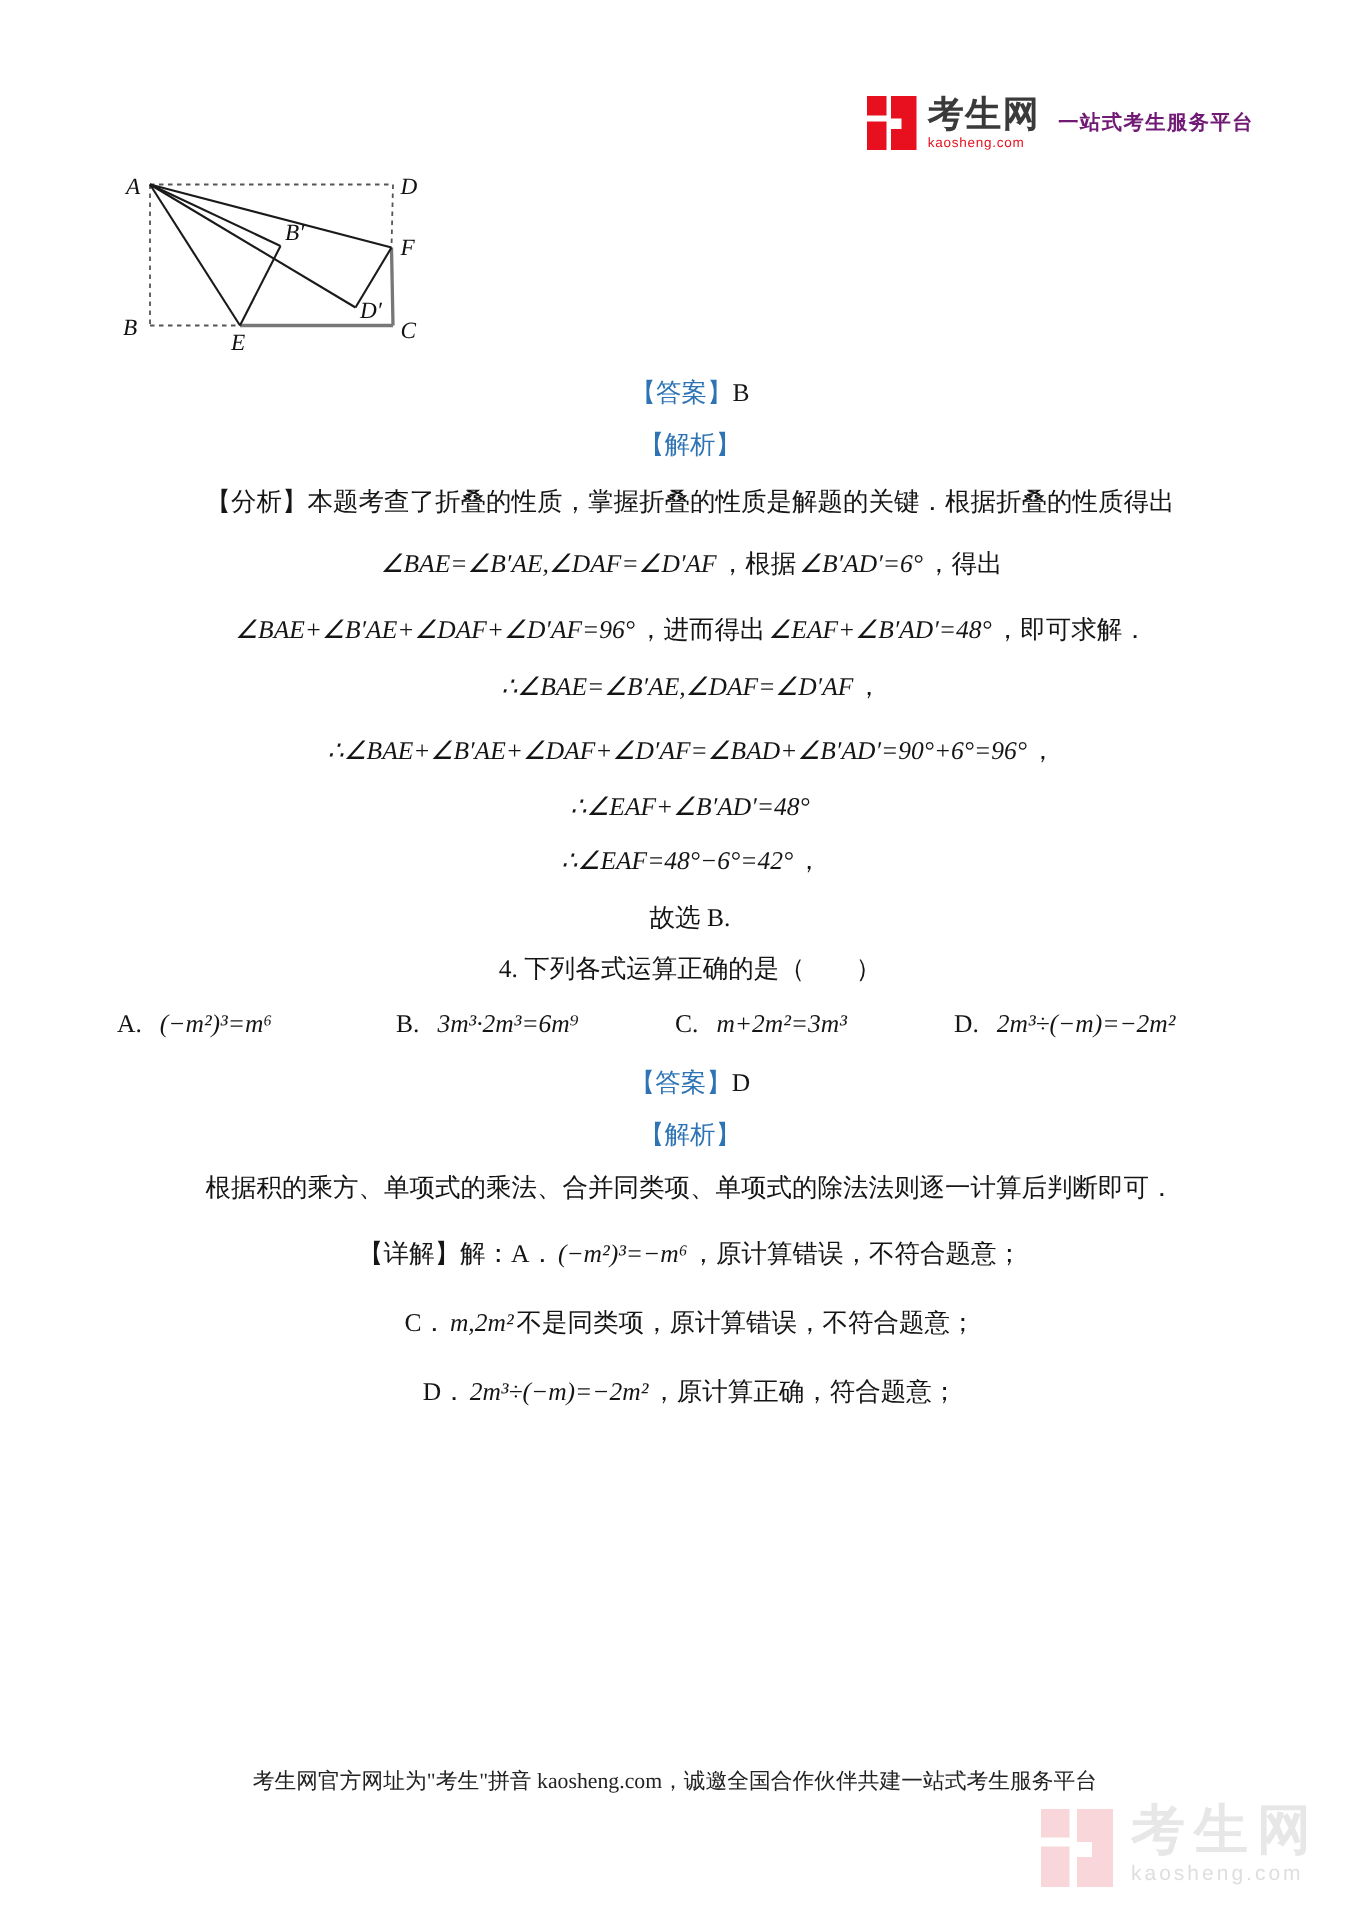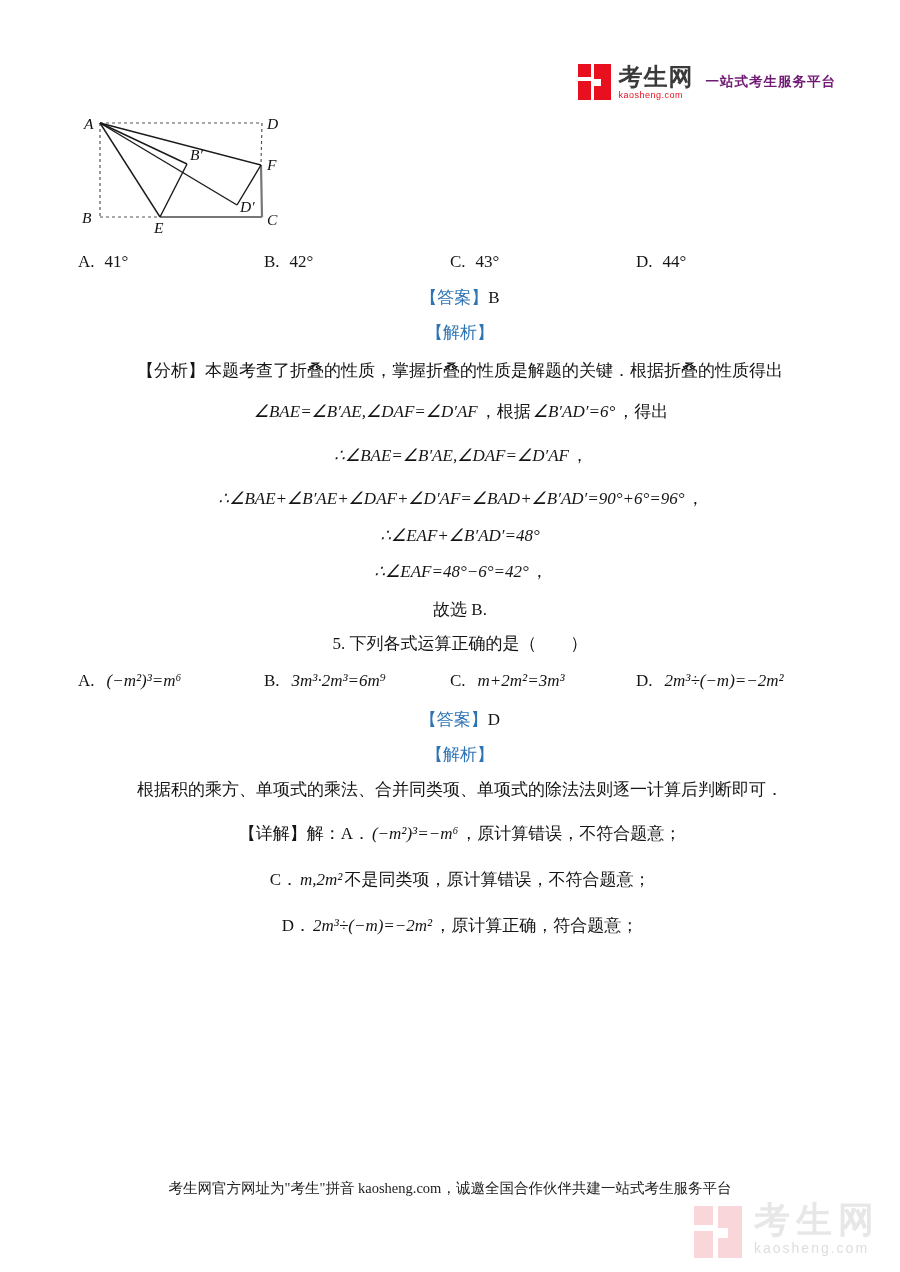--- a/index.html
+++ b/index.html
@@ -93,40 +93,35 @@
       <text class="fig-label" x="189" y="27">D</text>
       <text class="fig-label" x="112" y="58">B′</text>
       <text class="fig-label" x="189" y="68">F</text>
       <text class="fig-label" x="4" y="121">B</text>
       <text class="fig-label" x="76" y="131">E</text>
       <text class="fig-label" x="162" y="110">D′</text>
       <text class="fig-label" x="189" y="123">C</text>
     </svg>
   </div>
 
-  <div class="opts g12">
-    <div class="opt"><span class="opt-label">A.</span><span><span class="txt">41°</span></span></div>
-    <div class="opt"><span class="opt-label">B.</span><span><span class="txt">42°</span></span></div>
-    <div class="opt"><span class="opt-label">C.</span><span><span class="txt">43°</span></span></div>
-    <div class="opt"><span class="opt-label">D.</span><span><span class="txt">44°</span></span></div>
-  </div>
 
   <p class="g11"><span class="tag-blue">【答案】</span><span>B</span></p>
   <p class="g14"><span class="tag-blue">【解析】</span></p>
 
   <p class="g17"><span class="txt">【分析】本题考查了折叠的性质，掌握折叠的性质是解题的关键．根据折叠的性质得出</span></p>
   <p class="g20"><span class="math">∠BAE=∠B′AE,∠DAF=∠D′AF</span><span class="txt">，根据</span><span class="math">∠B′AD′=6°</span><span class="txt">，得出</span></p>
+  <p class="g14"><span class="math">∠BAE+∠B′AE+∠DAF+∠D′AF=96°</span><span class="txt">，进而得出</span><span class="math">∠EAF+∠B′AD′=48°</span><span class="txt">，即可求解．</span></p>
 
   <p class="g19"><span class="math">∴∠BAE=∠B′AE,∠DAF=∠D′AF</span><span class="txt">，</span></p>
   <p class="g13"><span class="math">∴∠BAE+∠B′AE+∠DAF+∠D′AF=∠BAD+∠B′AD′=90°+6°=96°</span><span class="txt">，</span></p>
   <p class="g12"><span class="math">∴∠EAF+∠B′AD′=48°</span></p>
   <p class="g14"><span class="math">∴∠EAF=48°−6°=42°</span><span class="txt">，</span></p>
   <p class="g10">故选 B.</p>
 
-  <p class="g13">5. 下列各式运算正确的是（　　）</p>
+  <p class="g13">4. 下列各式运算正确的是（　　）</p>
 
   <div class="opts q4opts g15">
     <div class="opt"><span class="opt-label">A.</span><span><span class="math">(−m²)³=m⁶</span></span></div>
     <div class="opt"><span class="opt-label">B.</span><span><span class="math">3m³·2m³=6m⁹</span></span></div>
     <div class="opt"><span class="opt-label">C.</span><span><span class="math">m+2m²=3m³</span></span></div>
     <div class="opt"><span class="opt-label">D.</span><span><span class="math">2m³÷(−m)=−2m²</span></span></div>
   </div>
 
   <p class="g11"><span class="tag-blue">【答案】</span><span>D</span></p>
   <p class="g11"><span class="tag-blue">【解析】</span></p>

